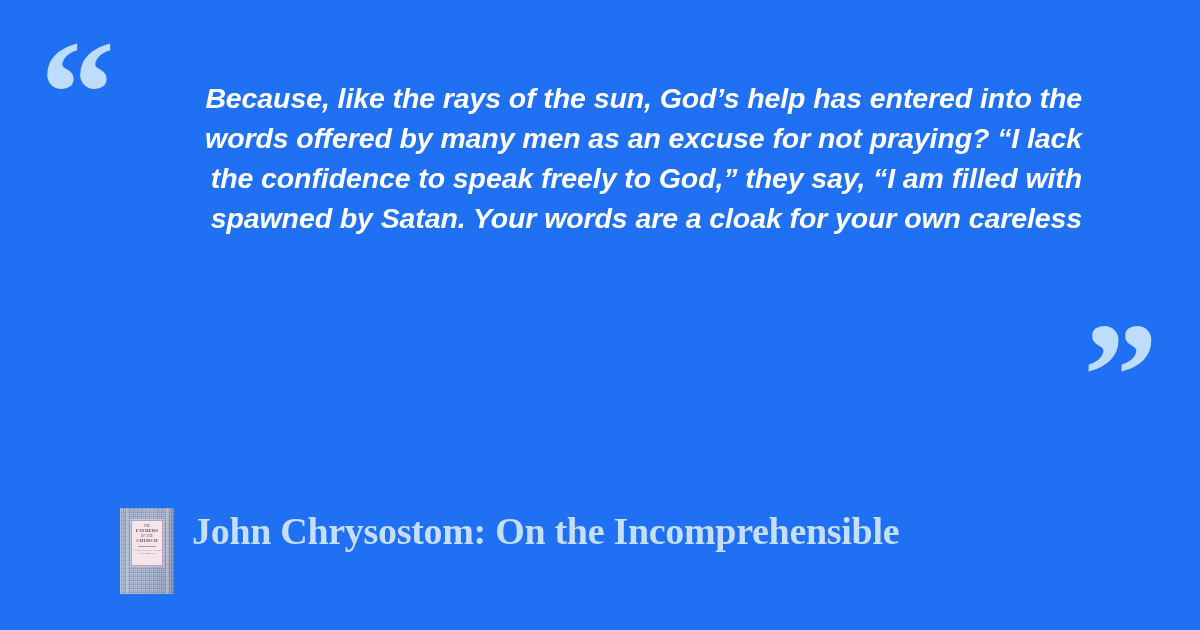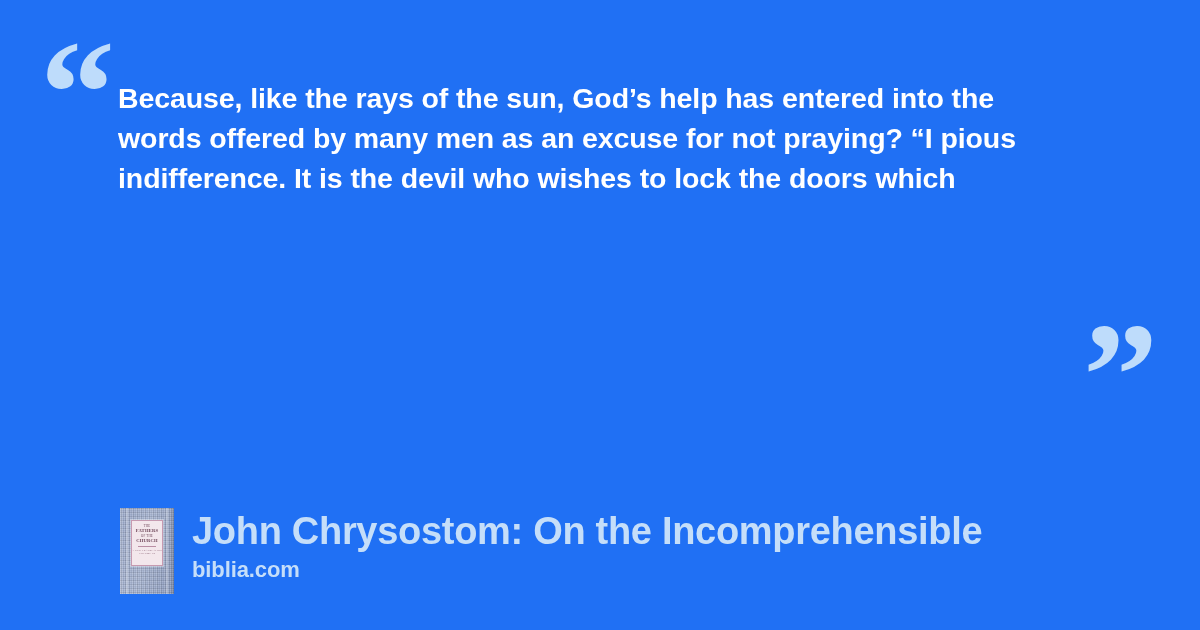--- a/index.html
+++ b/index.html
@@ -41,21 +41,22 @@
     top: 300px;
     font-size: 150px;
   }
 
   
   .quote-body {
     position: absolute;
     left: 118px;
     right: 118px;
     top: 78px;
-    text-align: left;
+    text-align: right;
+    font-style: italic;
   }
   .quote-line {
     color: #ffffff;
     font-size: 28.5px;
     font-weight: 700;
     line-height: 40px;
     letter-spacing: -0.1px;
     white-space: nowrap;
   }
 
@@ -123,21 +124,21 @@
   .book-label .rule {
     width: 58%;
     height: 1px;
     background: #b98ea4;
     margin: 2px 0;
   }
   .book-label .ll.sm { font-size: 2.6px; line-height: 3.4px; color: #80576a; }
 
   .footer-text {
     display: flex;
-    flex-direction: column;
+    font-family: Liberation Serif, serif;
   }
   .book-title {
     color: #c5def9;
     font-size: 38px;
     font-weight: 700;
     line-height: 46px;
     letter-spacing: -0.3px;
     white-space: nowrap;
   }
   .site-name {
@@ -152,40 +153,40 @@
 </head>
 <body>
 
 <div class="card">
 
   <div class="quote-mark open">“</div>
   <div class="quote-mark close">”</div>
 
   <div class="quote-body">
     <div class="quote-line">Because, like the rays of the sun, God’s help has entered into the</div>
-    <div class="quote-line">words offered by many men as an excuse for not praying? “I pious</div>
-    <div class="quote-line">indifference. It is the devil who wishes to lock the doors which</div>
+    <div class="quote-line">words offered by many men as an excuse for not praying? “I lack</div>
+    <div class="quote-line">the confidence to speak freely to God,” they say, “I am filled with</div>
+    <div class="quote-line">spawned by Satan. Your words are a cloak for your own careless</div>
   </div>
 
   <div class="footer">
 
     <div class="book-cover">
       <div class="spine-l"></div>
       <div class="spine-r"></div>
       <div class="book-label">
         <div class="ll">THE</div>
         <div class="ll big">FATHERS</div>
         <div class="ll">OF THE</div>
         <div class="ll big">CHURCH</div>
         <div class="rule"></div>
         <div class="ll sm">A NEW TRANSLATION</div>
         <div class="ll sm">VOLUME 72</div>
       </div>
     </div>
 
     <div class="footer-text">
       <div class="book-title">John Chrysostom: On the Incomprehensible</div>
-      <div class="site-name">biblia.com</div>
     </div>
 
   </div>
 
 </div>
 
 </body></html>

